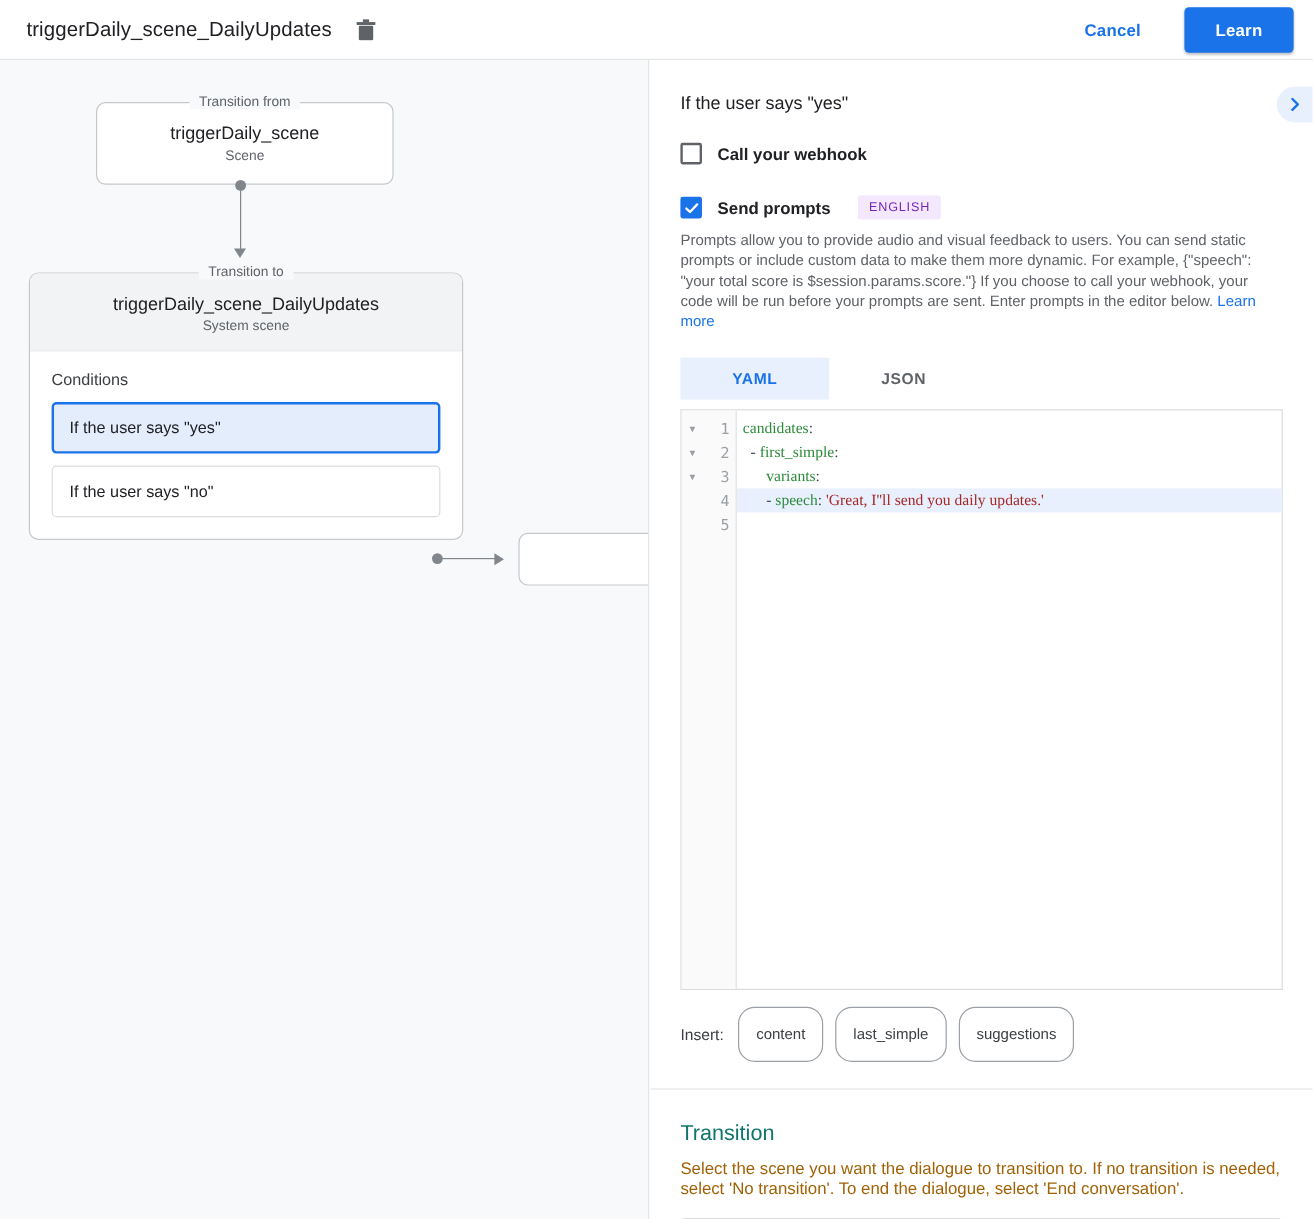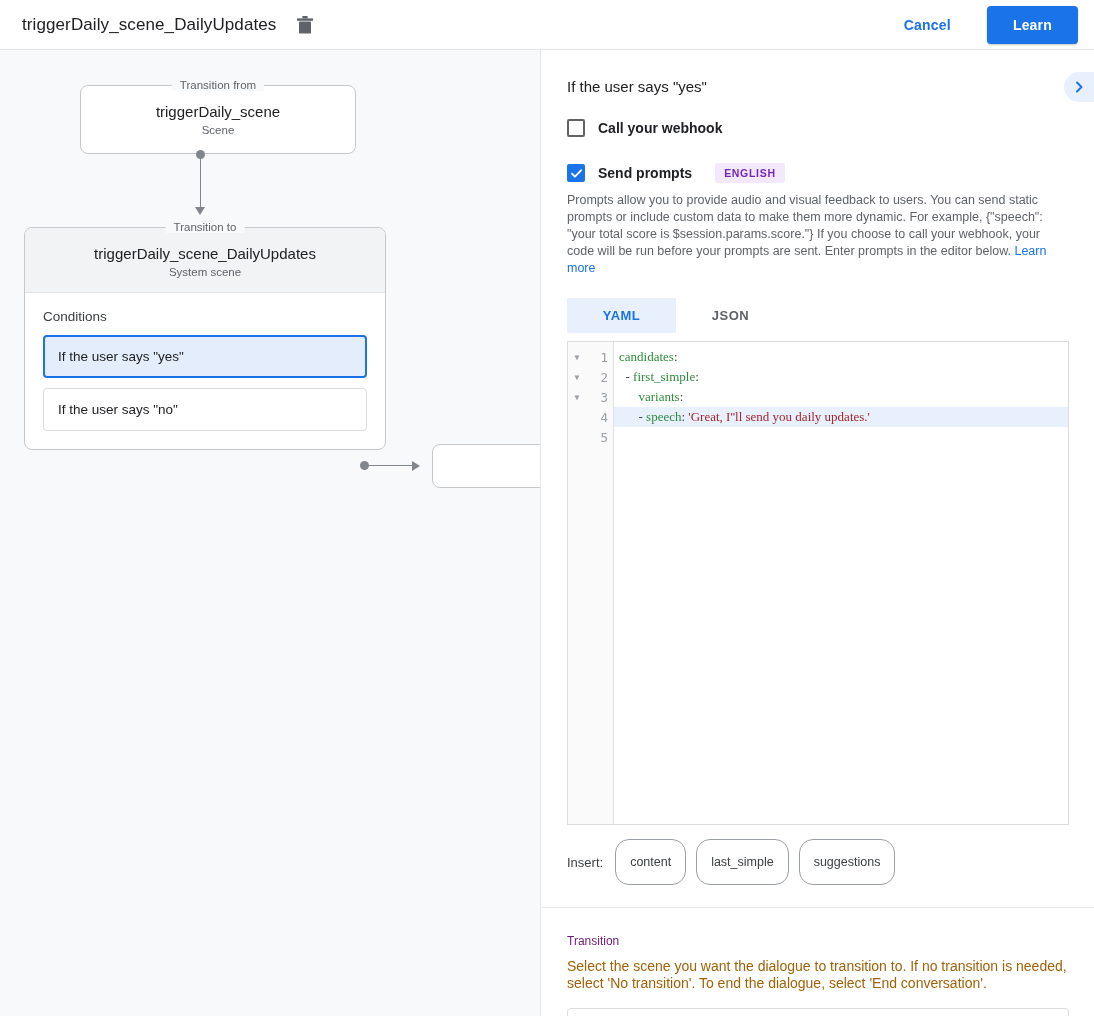--- a/index.html
+++ b/index.html
@@ -42,21 +42,21 @@
     background: #f8f9fa; border-right: 1px solid #e4e6e8; overflow: hidden;
   }
 
   
   .node { position: absolute; }
   .node-legend {
     position: absolute; top: -7px; left: 50%; transform: translateX(-50%);
     background: #f8f9fa; padding: 0 8px; font-size: 11.5px; color: #5f6368; white-space: nowrap;
   }
   .node-from {
-    left: 80px; top: 35px; width: 276px; height: 69px;
+    left: 80px; top: 35px; width: 248px; height: 69px;
     border: 1px solid #c6c9cc; border-radius: 8px; background: #fff;
     display: flex; flex-direction: column; align-items: center; justify-content: center; text-align: center;
   }
   .node-title { font-size: 15px; color: #202124; }
   .node-sub { font-size: 11.5px; color: #5f6368; margin-top: 4px; }
 
   .conn-dot {
     position: absolute; left: 196px; top: 100px; width: 9px; height: 9px;
     border-radius: 50%; background: #80868b;
   }
@@ -124,32 +124,32 @@
   .cb {
     width: 18px; height: 18px; border: 2px solid #5f6368; border-radius: 2px;
     background: #fff; flex: none; cursor: pointer;
   }
   .cb.checked {
     background: #1a73e8; border-color: #1a73e8;
     display: flex; align-items: center; justify-content: center;
   }
   .cb-label { font-size: 14px; color: #202124; font-weight: 600; }
   .badge {
-    background: #f3e8fd; color: #7627bb; font-size: 10.5px; font-weight: 700;
+    background: #f3e8fd; color: #7627bb; font-size: 10.5px; font-weight: 400;
     letter-spacing: .7px; padding: 4px 9px; border-radius: 2px; margin-left: 10px;
   }
   .help {
     font-size: 12.5px; color: #5f6368; line-height: 17px; margin-top: 9px; max-width: 510px;
   }
   .link { color: #1a73e8; text-decoration: none; cursor: pointer; }
 
   .tabs { display: flex; margin-top: 21px; }
   .tab {
     font-size: 13px; font-weight: 600; letter-spacing: .5px; color: #5f6368;
-    padding: 10px 0; width: 109px; text-align: center; cursor: pointer;
+    padding: 10px 0; width: 124px; text-align: center; cursor: pointer;
   }
   .tab.active { background: #e8f0fe; color: #1a73e8; }
 
   .editor {
     margin-top: 8px; border: 1px solid #dadce0; background: #fff;
     height: 484px; display: flex; overflow: hidden;
     font-family: "DejaVu Sans Mono", monospace;
   }
   .gutter {
     width: 46px; flex: none; background: #fafafa; border-right: 1px solid #e0e0e0;
@@ -170,21 +170,21 @@
 
   .insert-row { display: flex; align-items: center; gap: 10px; margin-top: 14px; padding-bottom: 22px; }
   .insert-label { font-size: 13px; color: #3c4043; margin-right: 2px; }
   .chip {
     border: 1px solid #9aa0a6; border-radius: 14px; padding: 15px 14px;
     font-size: 12.5px; color: #3c4043; background: #fff; cursor: pointer;
   }
   .divider { height: 1px; background: #e4e6e8; }
 
   .transition-sec { padding: 26px 25px 0; }
-  .tr-title { font-size: 12px; color: #701a75; }
+  .tr-title { font-size: 18px; color: #0f766e; }
   .tr-desc { font-size: 14px; color: #a16207; line-height: 17px; margin-top: 10px; max-width: 500px; }
   .select {
     margin-top: 16px; height: 38px; border: 1px solid #dadce0; border-radius: 4px;
     display: flex; align-items: center; padding: 0 14px; font-size: 14px; color: #202124;
     cursor: pointer; background: #fff;
   }
   .caret {
     margin-left: auto; width: 0; height: 0;
     border-left: 5px solid transparent; border-right: 5px solid transparent;
     border-top: 6px solid #5f6368;

